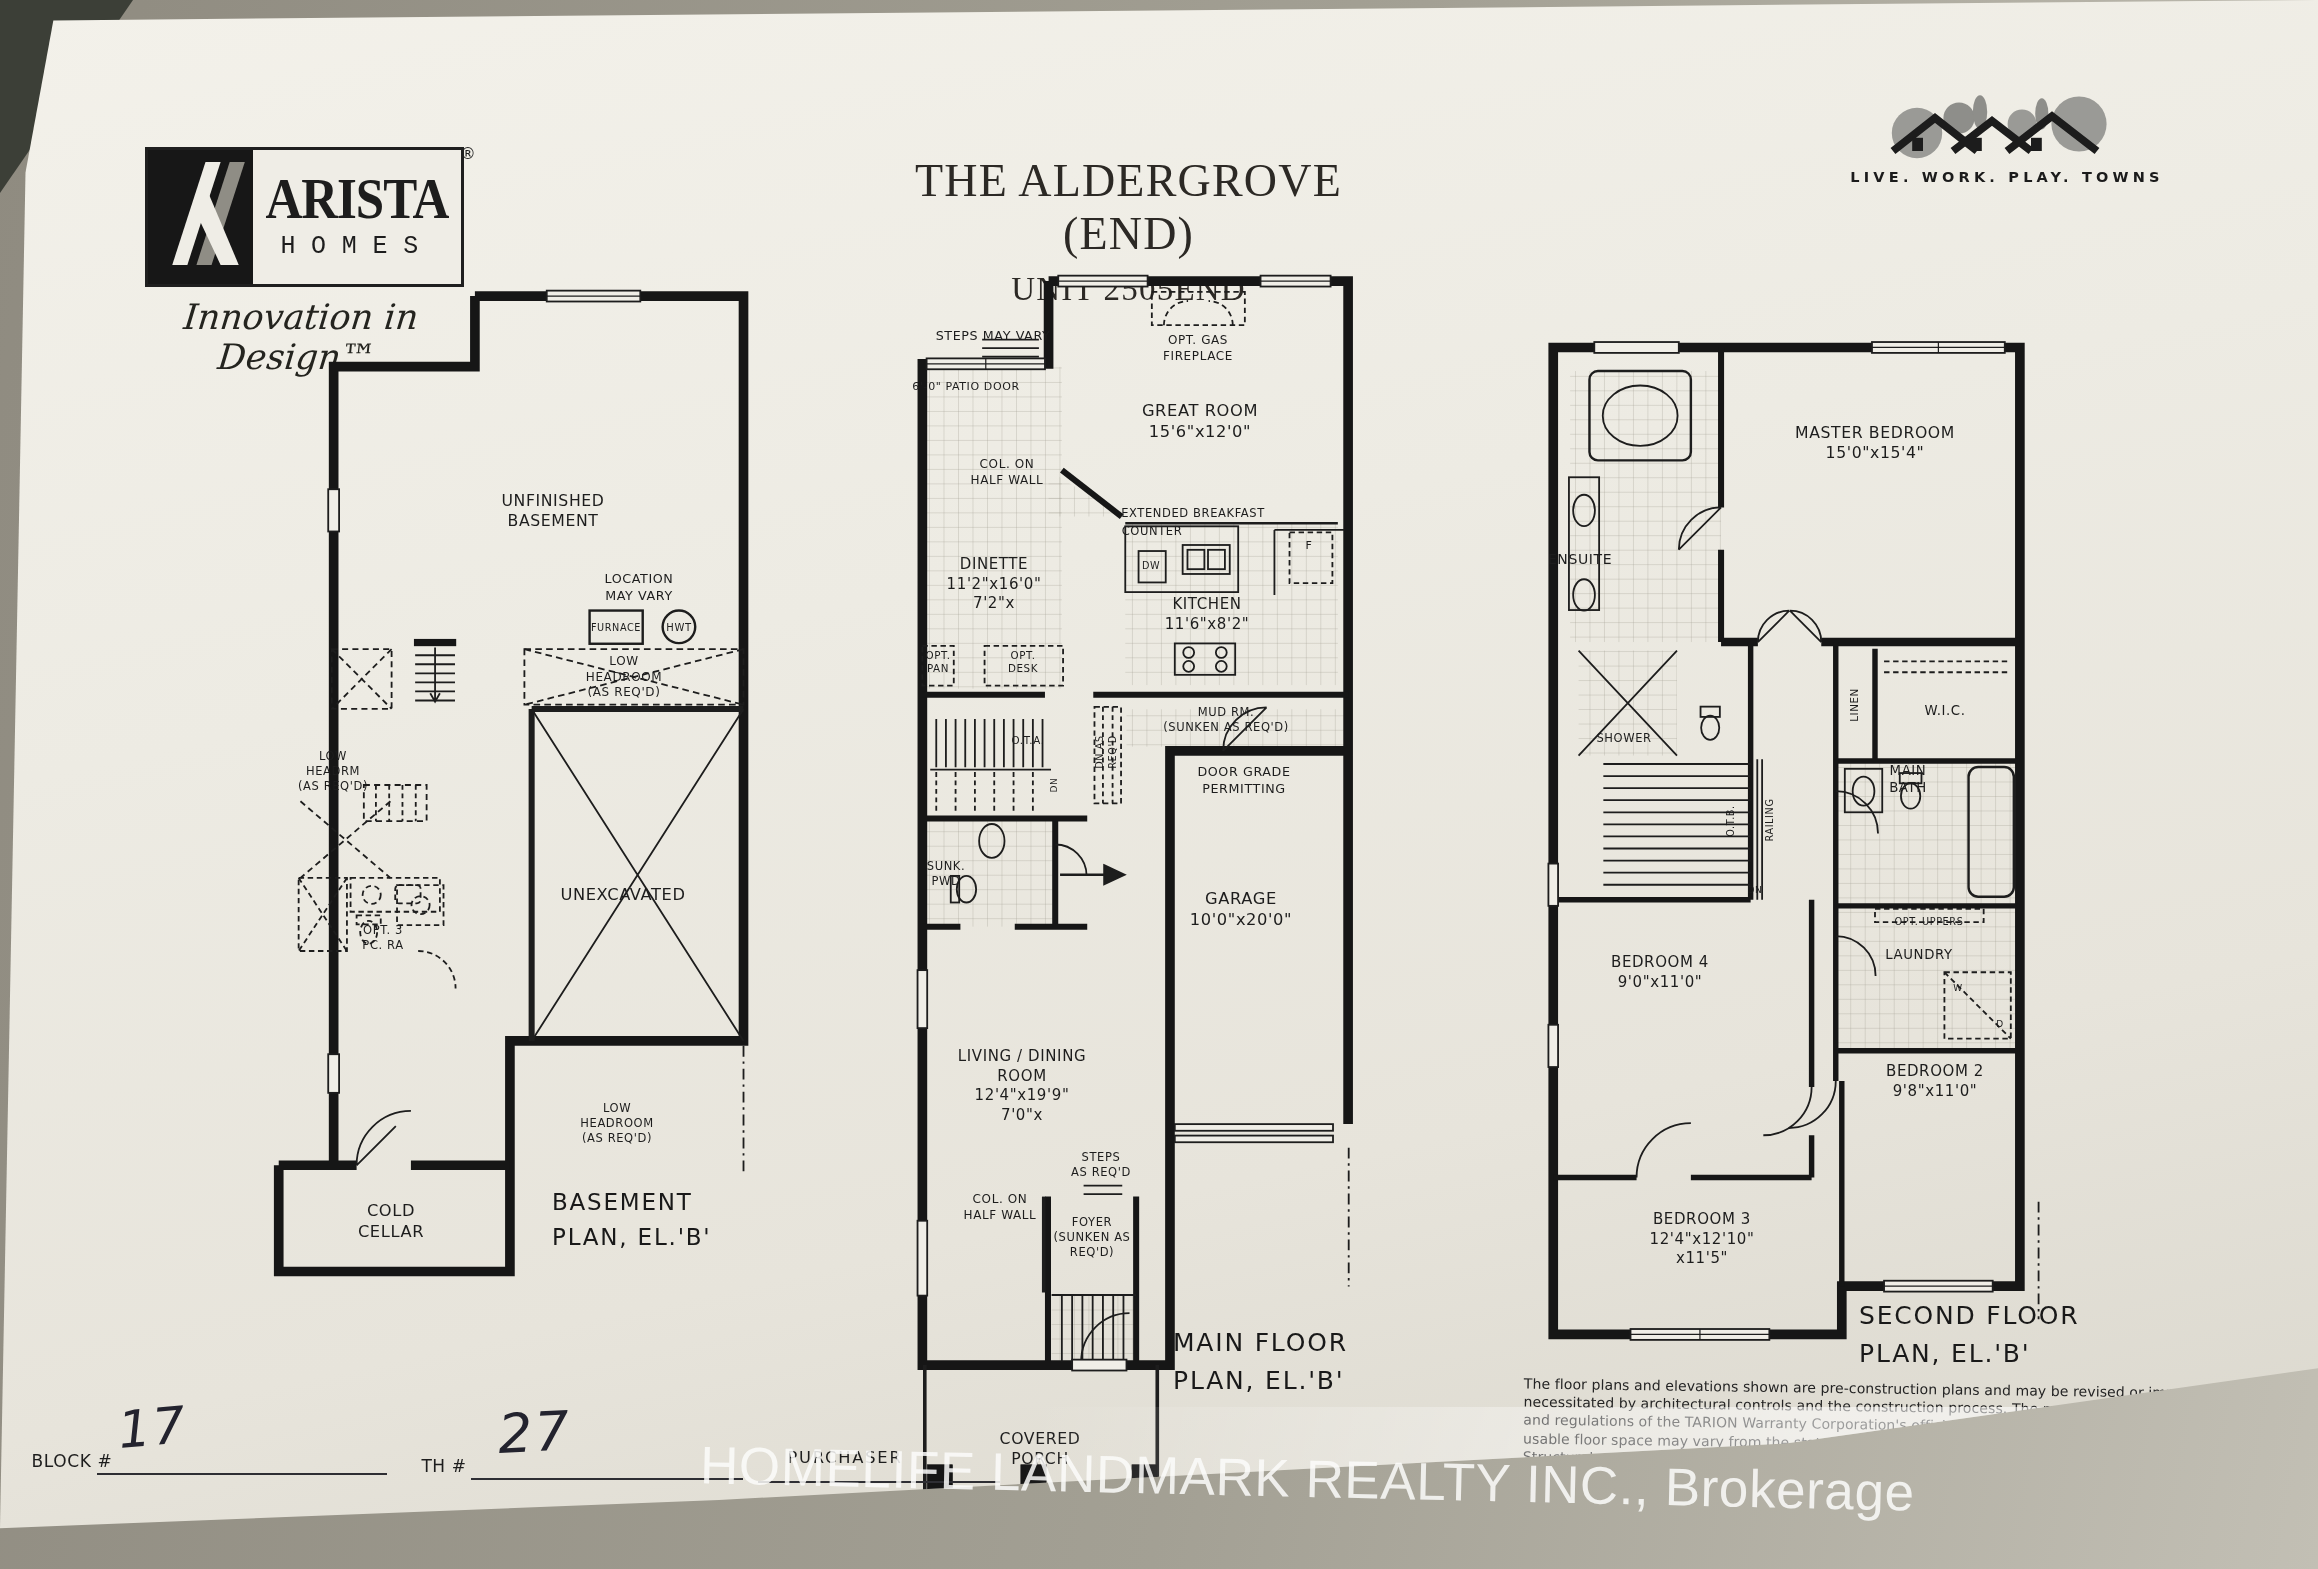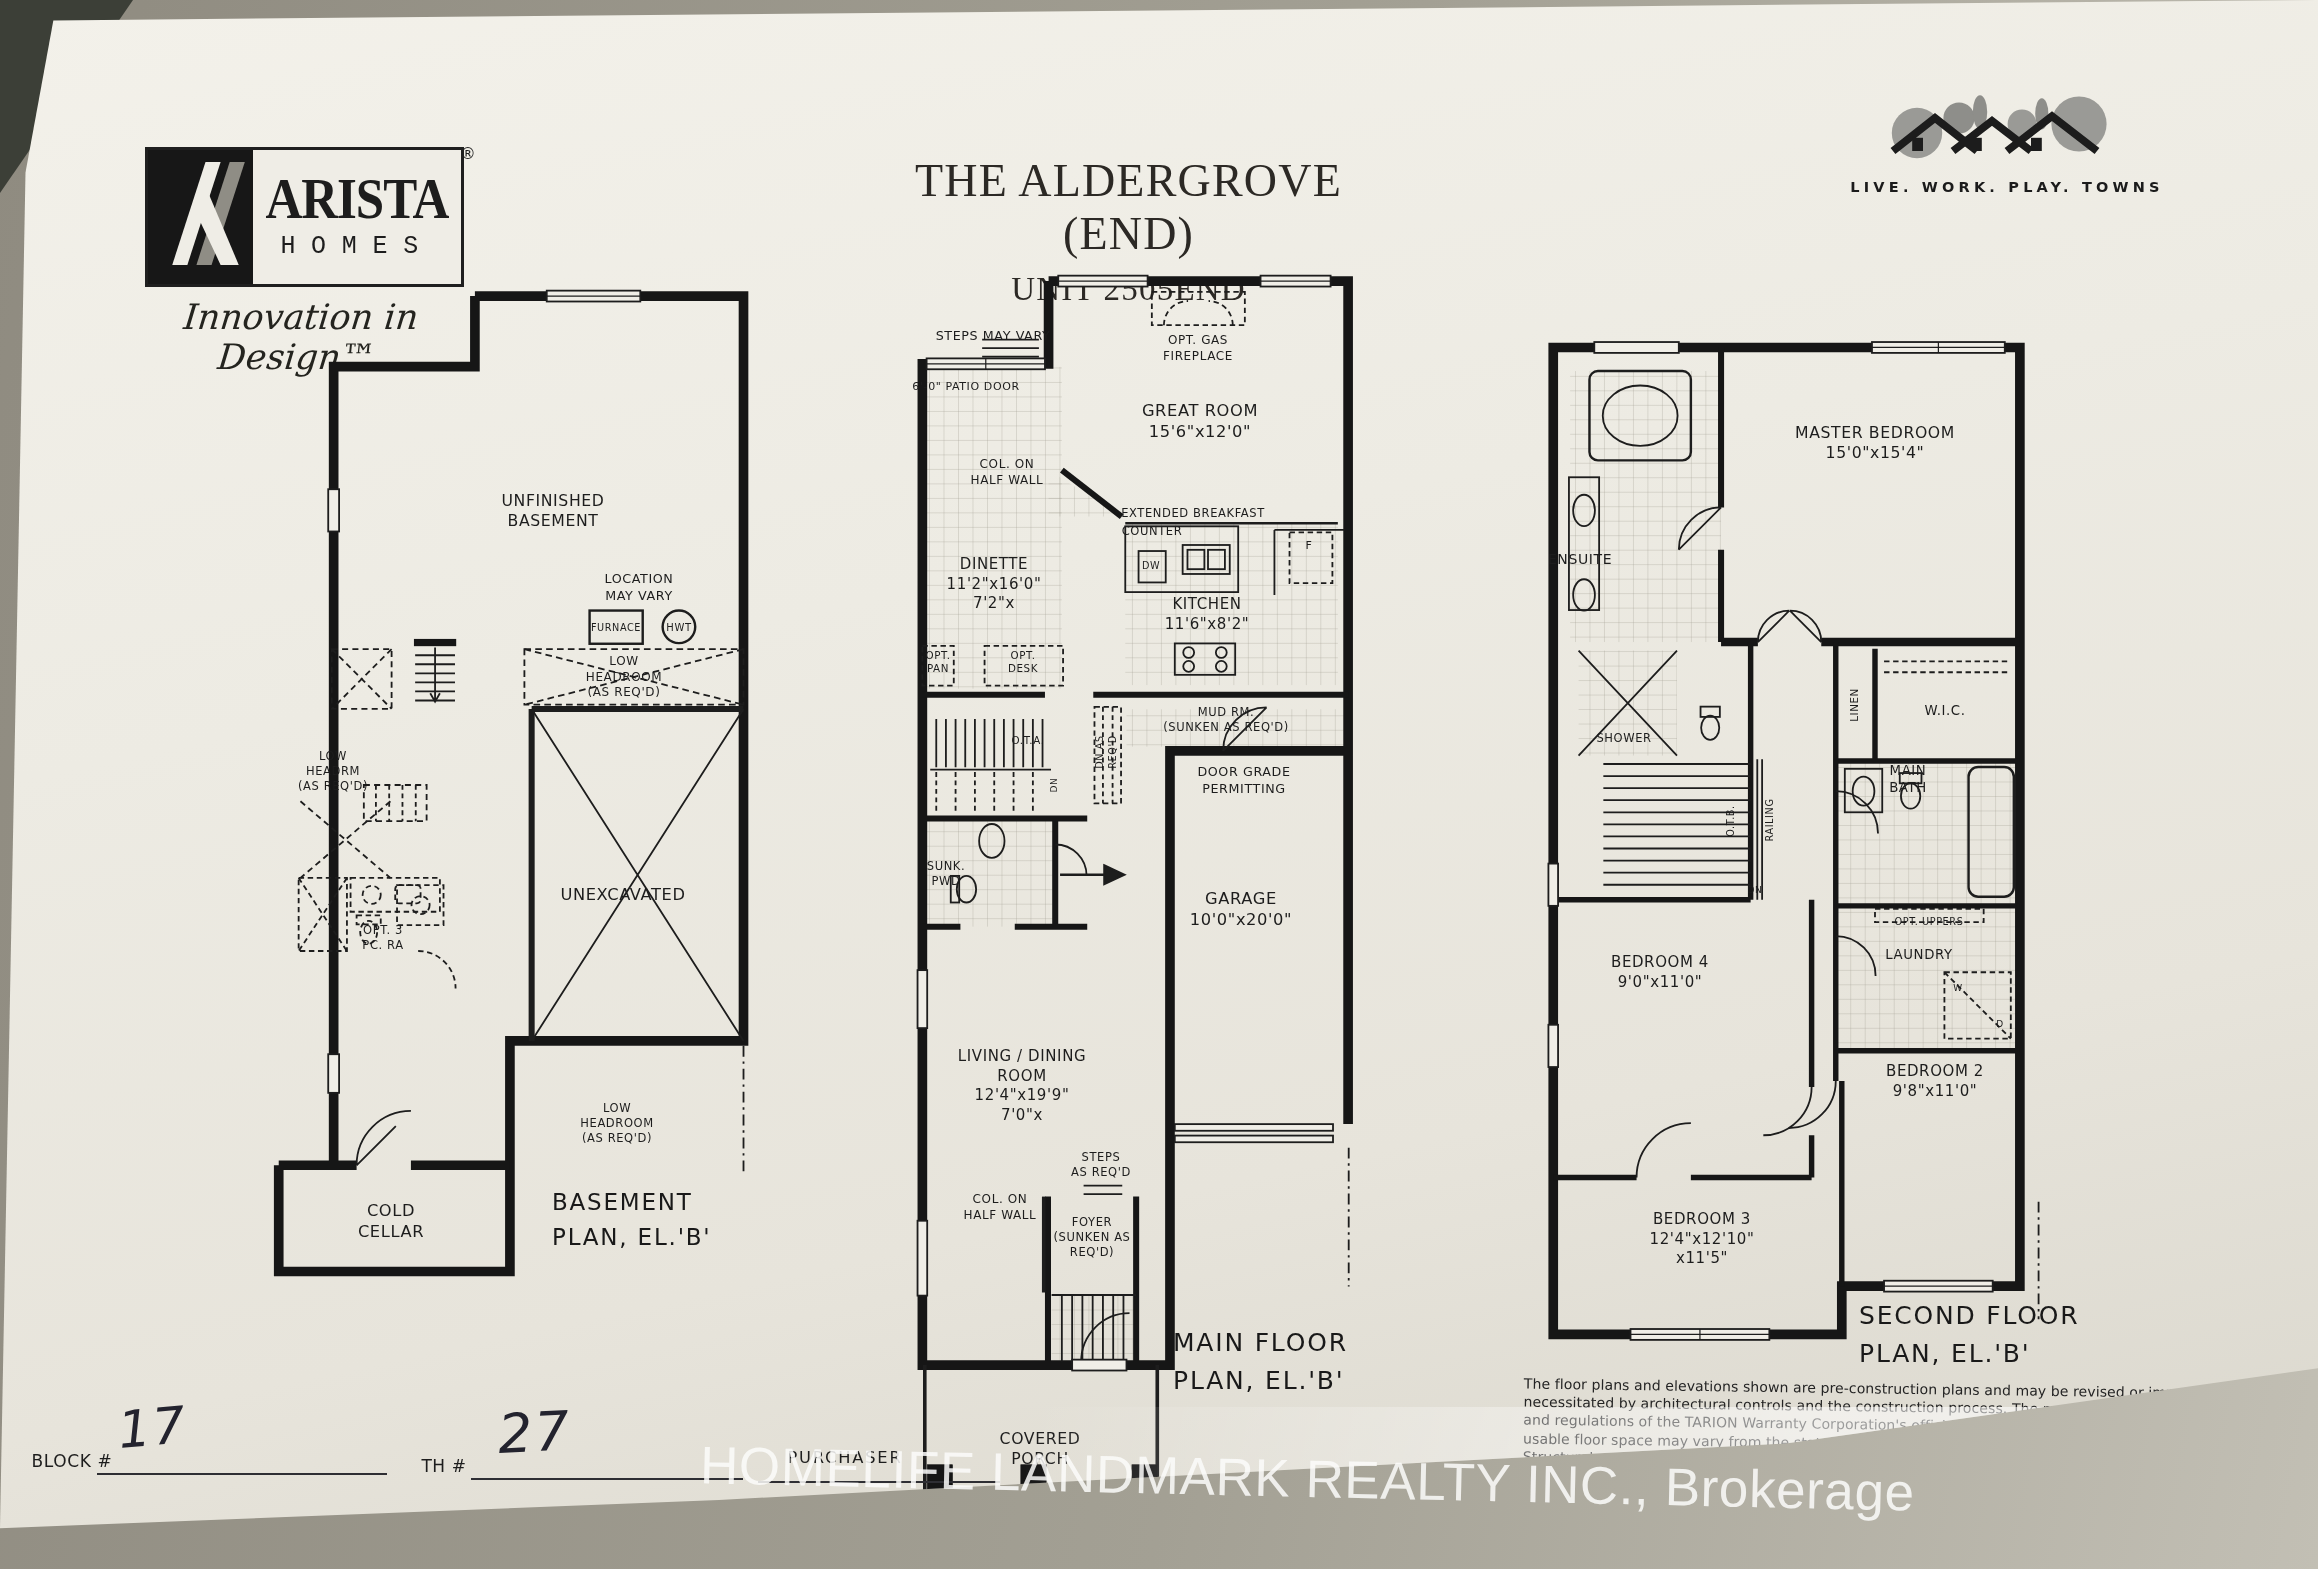--- a/index.html
+++ b/index.html
@@ -35,21 +35,21 @@
                letter-spacing:-1.2px;transform:scaleX(.88);color:#1d1d1d;line-height:.9;}
   .arista-homes{font-size:25px;letter-spacing:15.7px;margin-top:7.2px;color:#1d1d1d;
                 font-family:Liberation Mono, monospace;}
   .arista-reg{position:absolute;left:460px;top:144px;font-size:15.7px;color:#1d1d1d;}
   .arista-tag{position:absolute;left:124px;top:297px;width:350px;text-align:center;
               font-family:"DejaVu Serif",serif;font-style:italic;font-size:35px;
               transform:skewX(-6deg);color:#24241f;}
   .bgv{position:absolute;left:1814px;top:91px;width:386px;text-align:center;}
   .bgv-name{font-family:"Liberation Serif",serif;font-weight:bold;font-size:47px;
             letter-spacing:0;color:#1b1b1b;margin-top:4.8px;}
-  .bgv-tag{font-size:14.5px;letter-spacing:4.2px;color:#1b1b1b;margin-top:16px;font-weight:bold;}
+  .bgv-tag{font-size:14.5px;letter-spacing:4.2px;color:#1b1b1b;margin-top:6px;font-weight:bold;}
   
   svg.plan{position:absolute;overflow:visible;}
   .watermark{position:absolute;left:700px;top:1448px;font-size:53px;letter-spacing:0.6px;
              color:rgba(252,252,250,.85);transform:rotate(1.3deg);white-space:nowrap;
              font-family:"Liberation Sans","DejaVu Sans",sans-serif;}
   .disc{position:absolute;left:1523px;top:1380px;width:780px;font-size:14px;line-height:1.3;
         color:#242424;transform:rotate(.8deg);letter-spacing:0.1px;}
   .sig{position:absolute;inset:0;pointer-events:none;}
 </style>
 </head>

